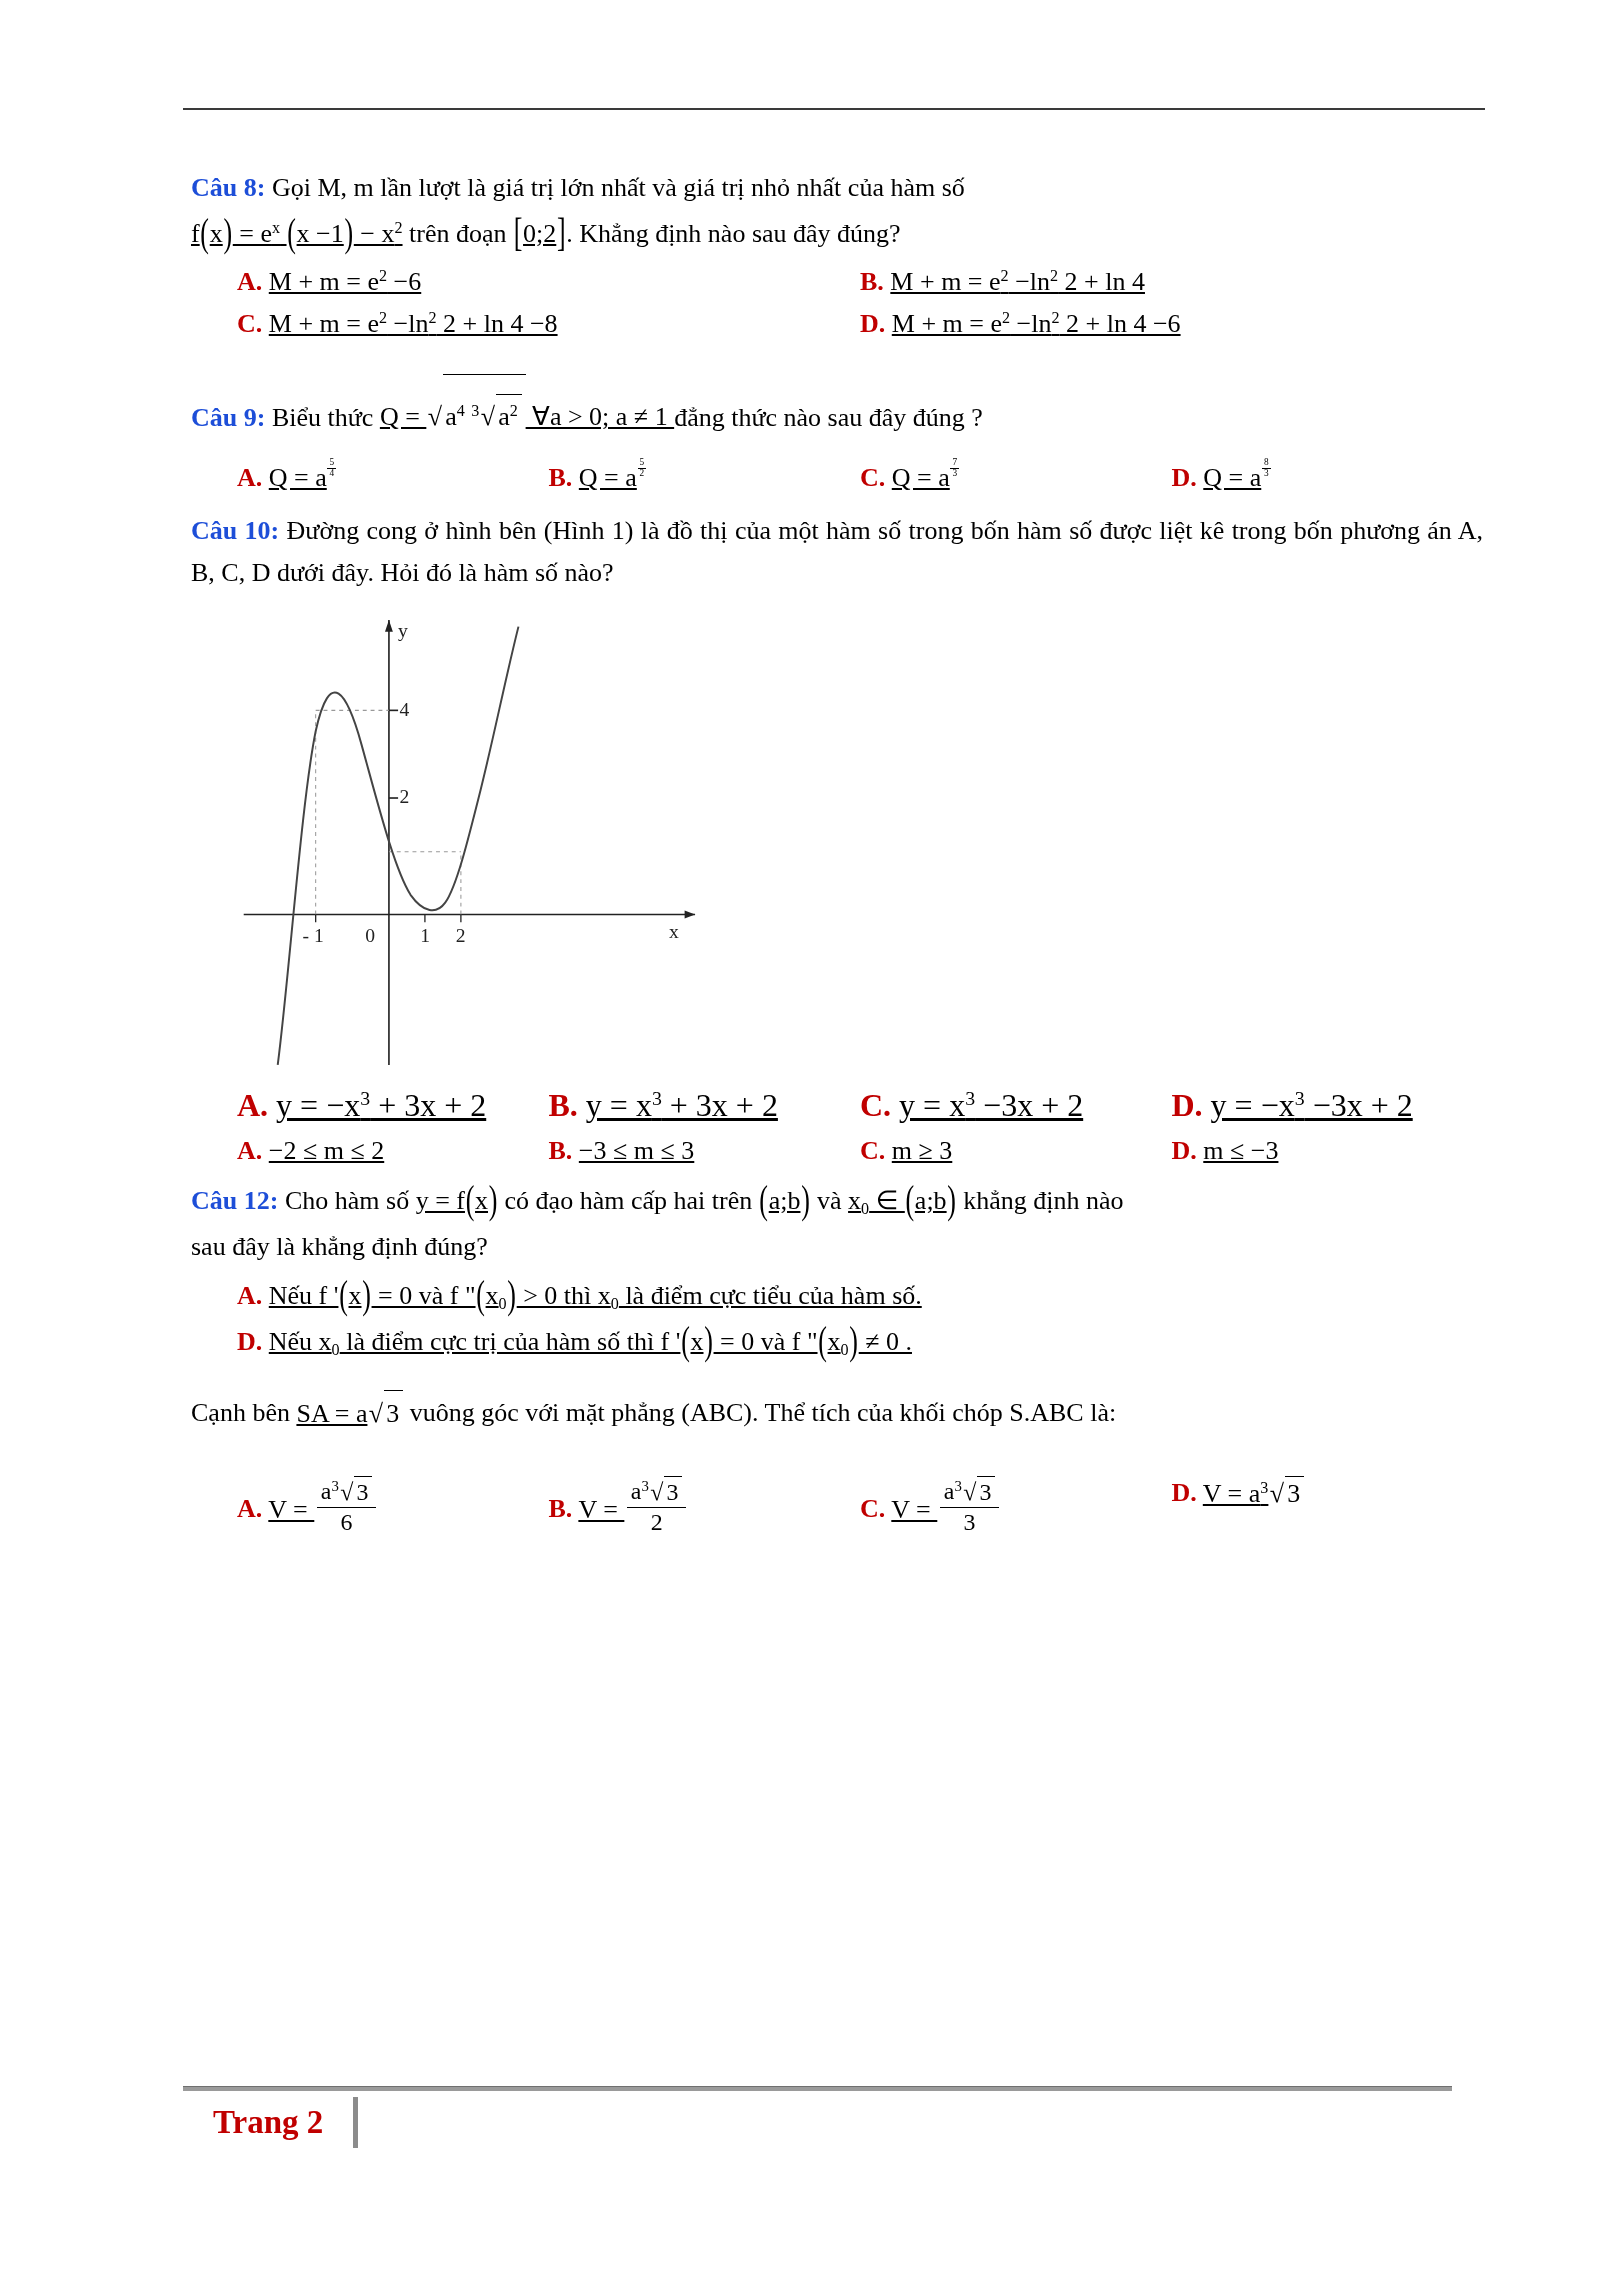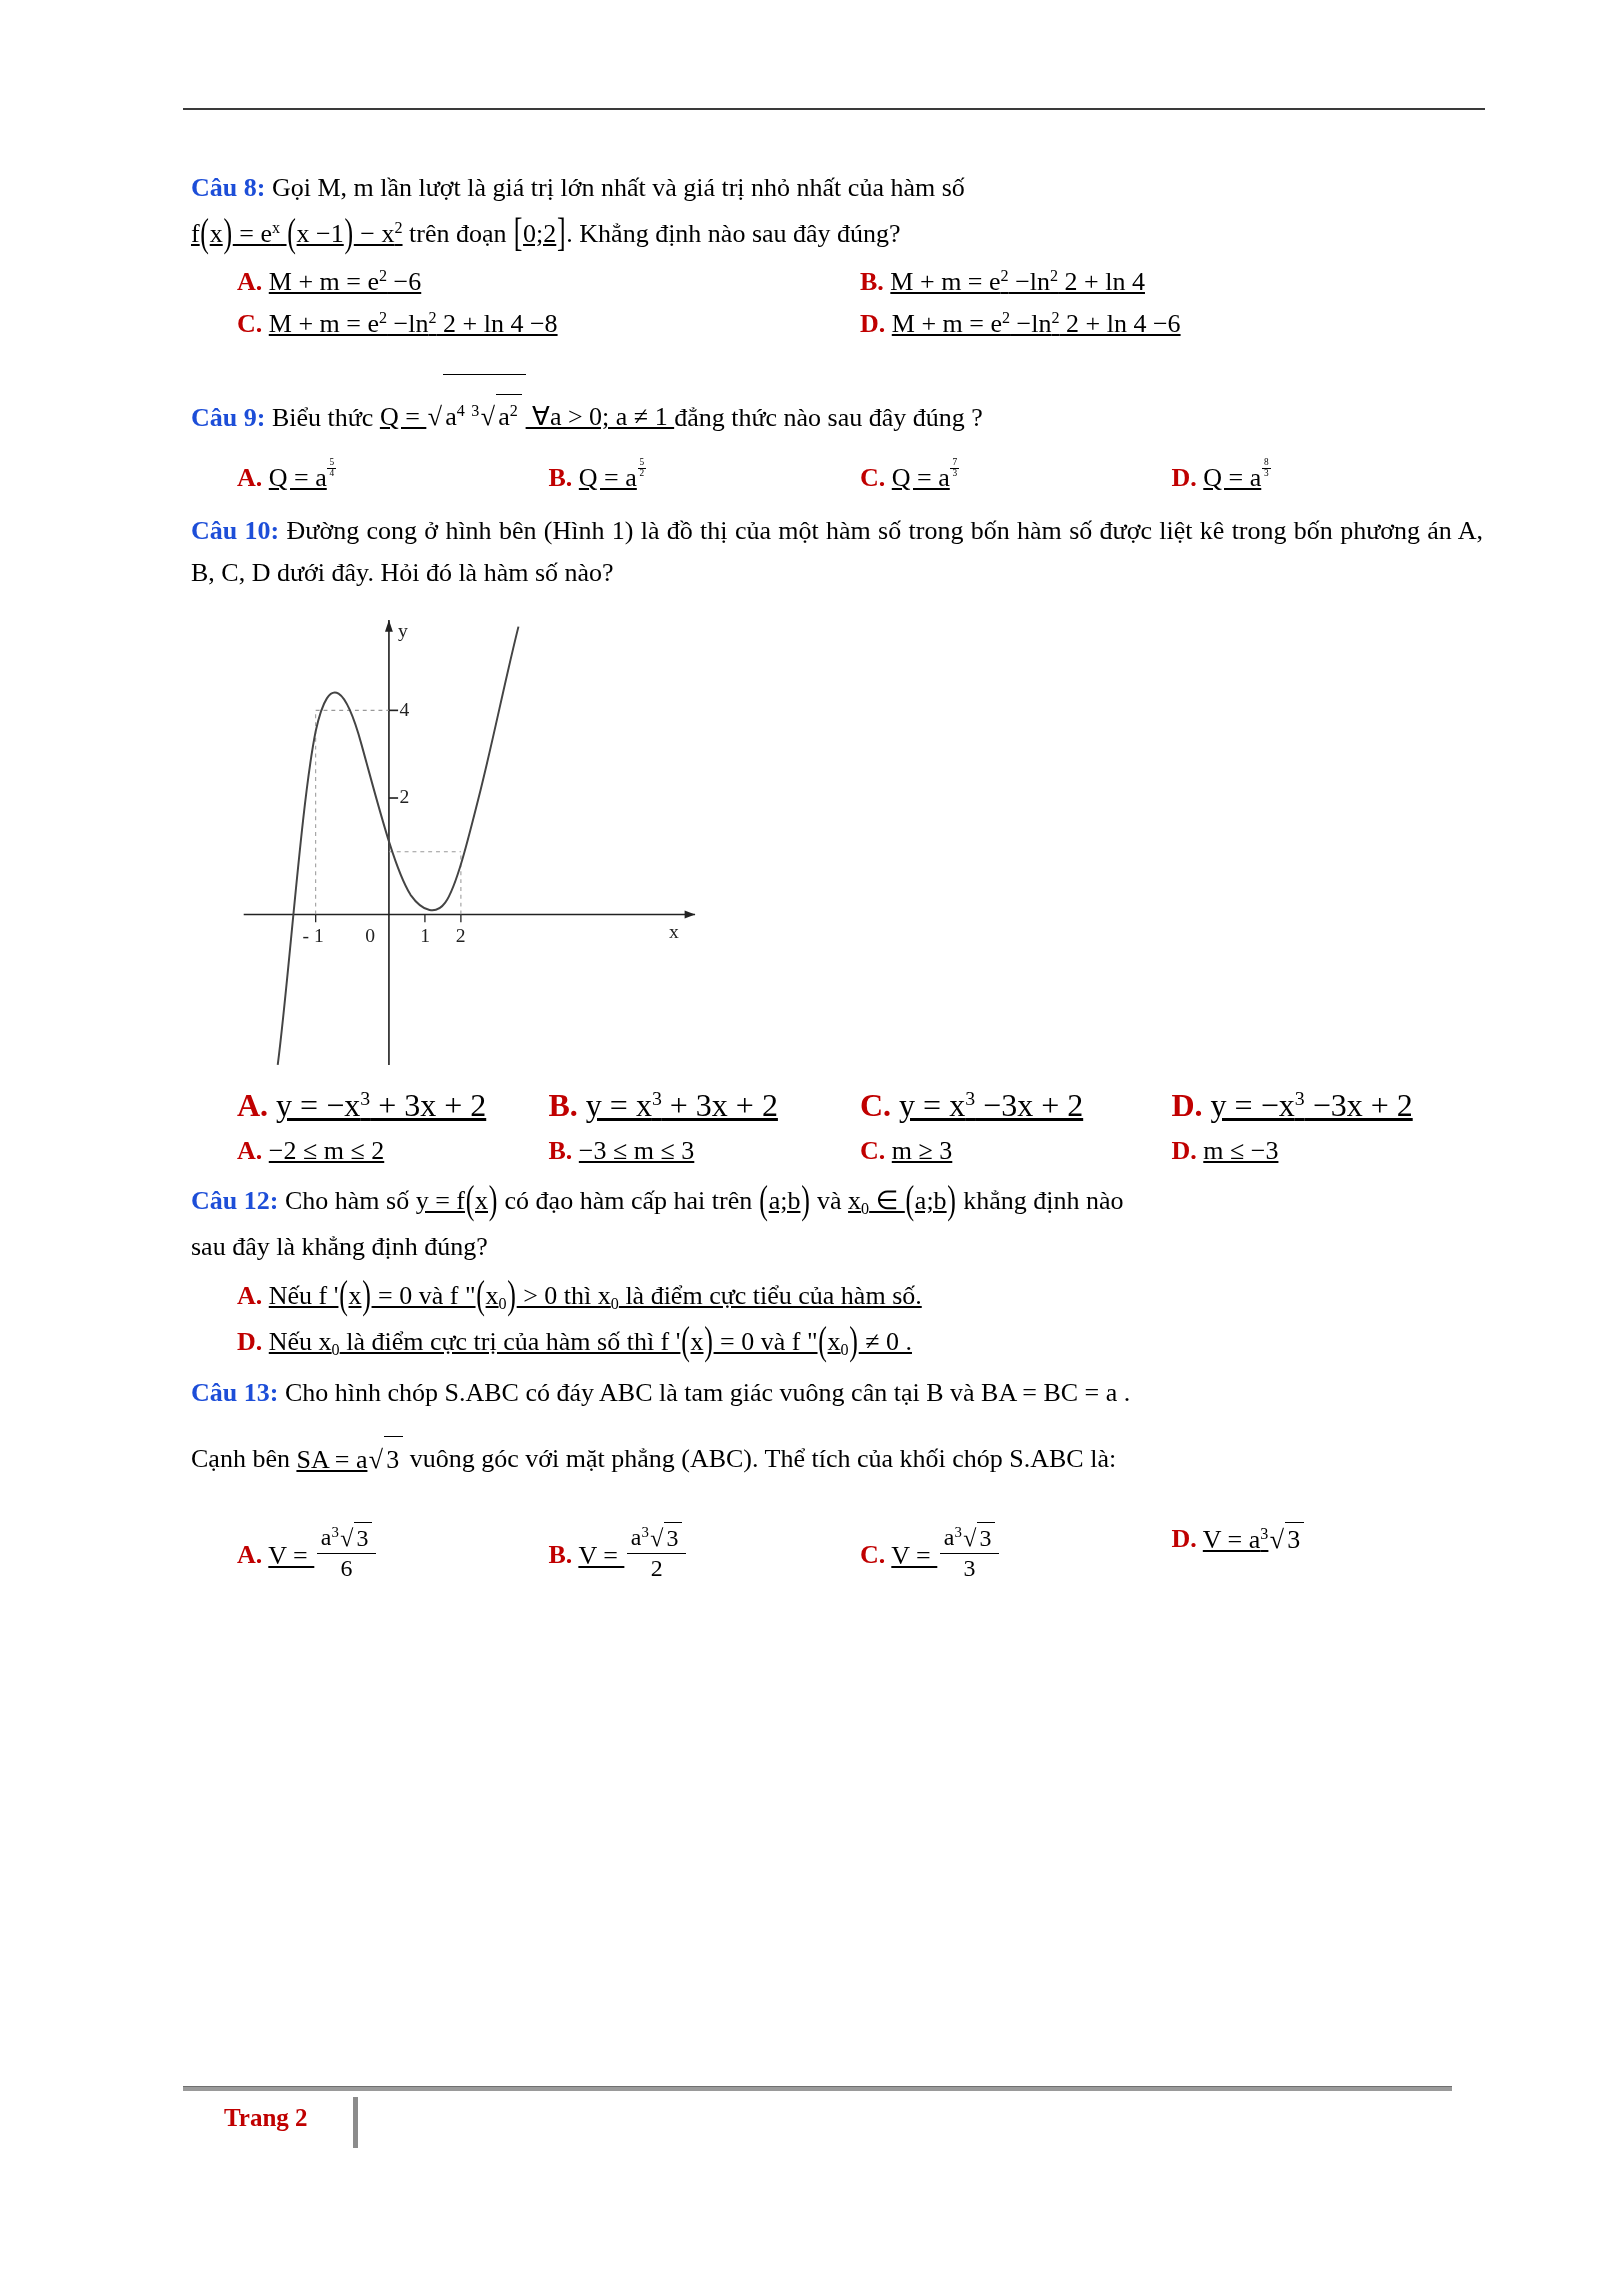--- a/index.html
+++ b/index.html
@@ -149,23 +149,23 @@
     position: absolute;
     left: 183px;
     top: 2086px;
     width: 1269px;
     height: 3.9px;
     background: #9a9a9a;
     border-top: 1.3px solid #6f6f6f;
   }
   .footer {
     position: absolute;
-    left: 224px;
+    left: 213px;
     top: 2104px;
-    font-size: 25px;
+    font-size: 33px;
     font-weight: bold;
   }
   .footer .tr { color: #c00000; }
   .footer .pg { color: #c00000; font-weight: bold; }
   .footer-bar {
     position: absolute;
     left: 353px;
     top: 2097px;
     width: 4.6px;
     height: 51px;
@@ -335,24 +335,20 @@
 
     <div class="opt-stack" style="margin-top:13px;">
       <span class="opt-label">A.</span>
       <span class="m">Nếu f '<span class="bigbr">(</span>x<span class="bigbr">)</span> = 0 và f "<span class="bigbr">(</span>x<sub>0</sub><span class="bigbr">)</span> &gt; 0 thì x<sub>0</sub> là điểm cực tiểu của hàm số.</span>
     </div>
     <div class="opt-stack">
       <span class="opt-label">D.</span>
       <span class="m">Nếu x<sub>0</sub> là điểm cực trị của hàm số thì f '<span class="bigbr">(</span>x<span class="bigbr">)</span> = 0 và f "<span class="bigbr">(</span>x<sub>0</sub><span class="bigbr">)</span> ≠ 0 .</span>
     </div>
 
-    <div class="q" style="margin-top:13px;">
-      <span class="qlabel">Câu 13:</span>
-      <span>Cho hình chóp S.ABC có đáy ABC là tam giác vuông cân tại B và BA = BC = a .</span>
-    </div>
     <div class="q">
       <span>Cạnh bên</span>
       <span class="m">SA = a<span class="sqrt"><span class="radsym">√</span><span class="rad">3</span></span></span>
       <span>vuông góc với mặt phẳng (ABC).  Thể tích của khối chóp S.ABC là:</span>
     </div>
 
     <div class="opts opt-4col indent" style="margin-top:23.6px;">
       <div class="opt">
         <span class="opt-label">A.</span>
         <span class="m">V = <span class="frac"><span class="num">a<sup>3</sup><span class="sqrt"><span class="radsym">√</span><span class="rad">3</span></span></span><span class="den">6</span></span></span>

